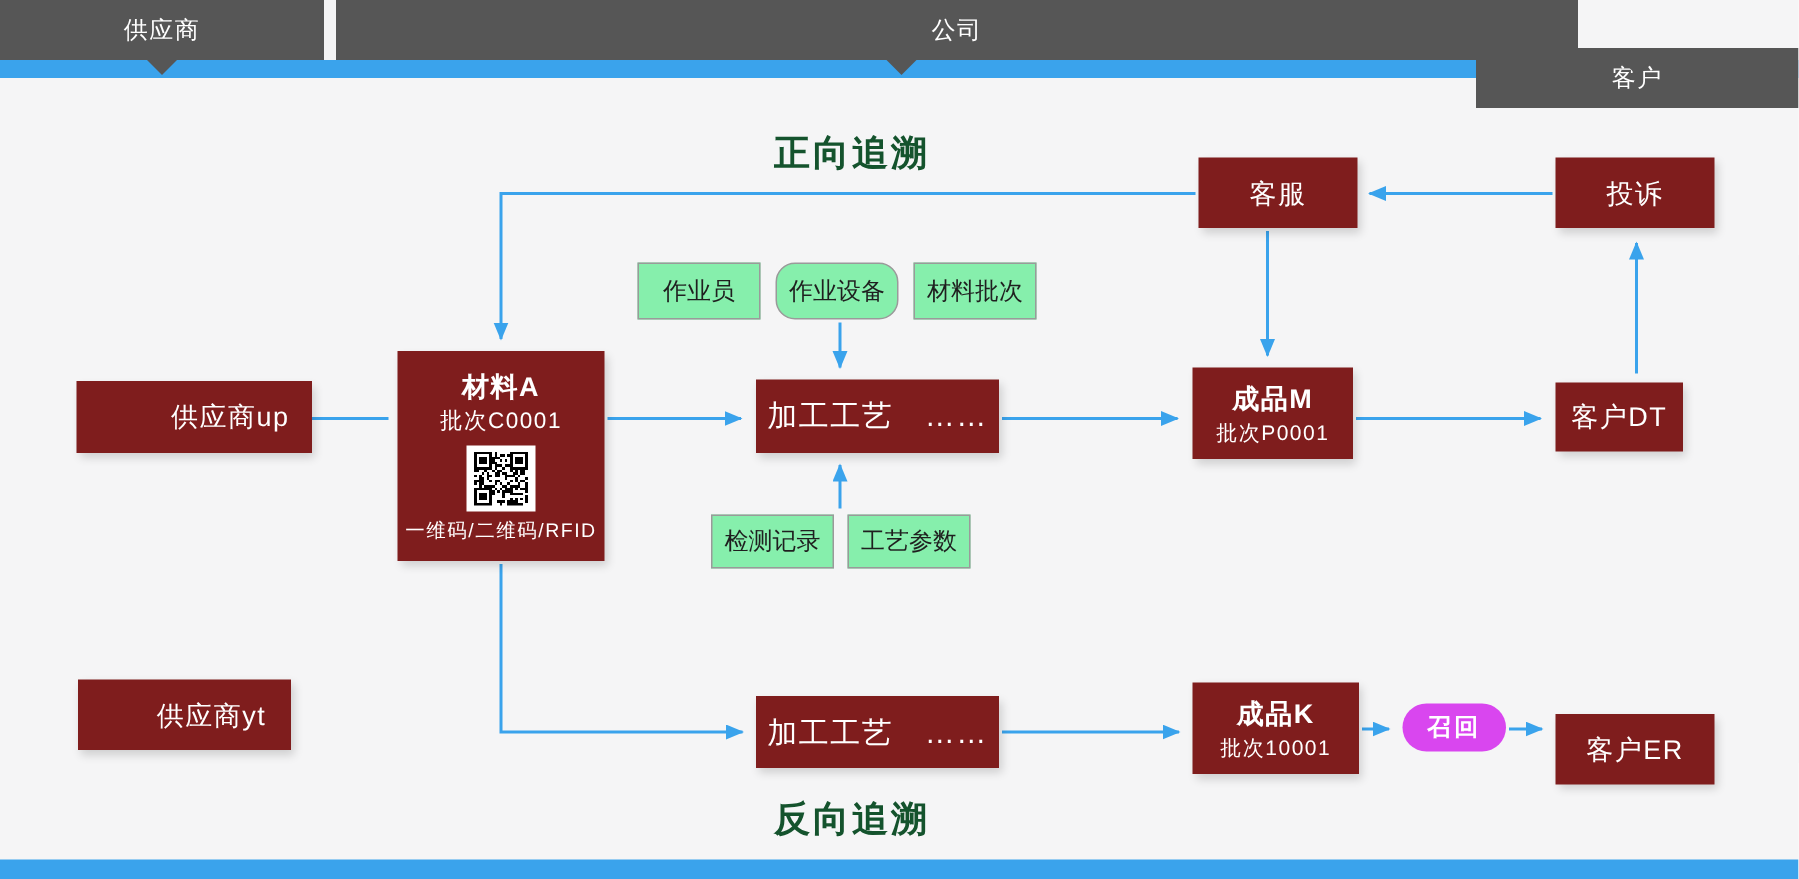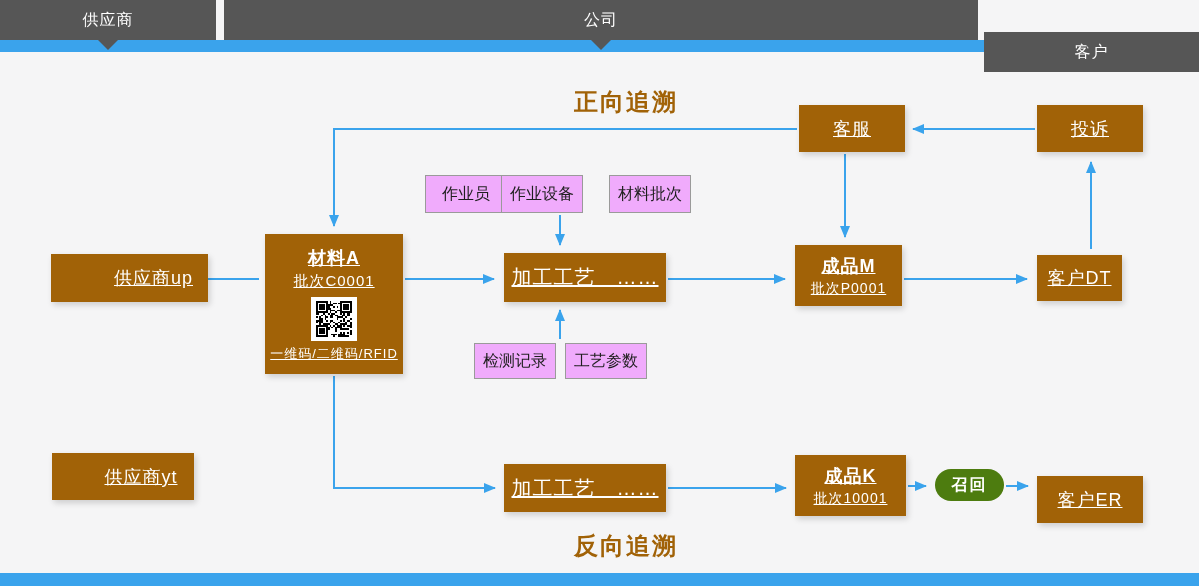--- a/index.html
+++ b/index.html
@@ -3,67 +3,67 @@
 <meta charset="utf-8">
 <style>
   html,body{margin:0;padding:0;}
   body{font-family:"Liberation Sans","DejaVu Sans",sans-serif;}
   .stage{position:relative;width:1199px;height:586px;background:#f5f5f6;overflow:hidden;}
 
   
   .lane{position:absolute;top:0;height:40px;background:#565656;color:#fff;
         display:flex;align-items:center;justify-content:center;font-size:16px;letter-spacing:1px;z-index:3;}
   .lane-supplier{left:0;width:216px;}
-  .lane-company{left:224px;width:754px;}
+  .lane-company{left:224px;width:828px;}
   .lane-customer{left:984px;width:215px;margin-top:32px;}
   .lane-tri{position:absolute;top:40px;width:0;height:0;z-index:4;
             border-left:10px solid transparent;border-right:10px solid transparent;border-top:10px solid #565656;}
   .tri-1{left:98px;} .tri-2{left:591px;} .tri-3{left:1081px;}
   .divider{position:absolute;left:0;width:1199px;background:#3aa3ec;z-index:2;}
   .divider-top{top:40px;height:12px;}
   .divider-bottom{top:573px;height:13px;}
 
   
-  .flow-title{position:absolute;width:220px;text-align:right;color:#a16207;
+  .flow-title{position:absolute;width:220px;text-align:center;color:#14532d;
               font-size:24px;font-weight:bold;z-index:2;letter-spacing:2px;}
   .title-forward{left:458px;top:86px;}
   .title-backward{left:458px;top:530px;}
 
   
-  .gnode{position:absolute;background:#a16207;color:#fff;display:flex;flex-direction:column;
+  .gnode{position:absolute;background:#7f1d1d;color:#fff;display:flex;flex-direction:column;
          align-items:center;justify-content:center;z-index:2;
-         box-shadow:2px 3px 6px rgba(0,0,0,0.16);font-size:18px;letter-spacing:1px;text-decoration:underline;}
+         box-shadow:2px 3px 6px rgba(0,0,0,0.16);font-size:18px;letter-spacing:1px;}
   .n-supplier-up{left:51px;top:254px;width:109px;height:48px;padding-left:48px;}
   .n-supplier-yt{left:52px;top:453px;width:106px;height:47px;padding-left:36px;}
   .n-material{left:265px;top:234px;width:138px;height:140px;}
   .n-process-top{left:504px;top:253px;width:162px;height:49px;font-size:20px;}
   .n-process-bottom{left:504px;top:464px;width:162px;height:48px;font-size:20px;}
   .n-product-m{left:795px;top:245px;width:107px;height:61px;}
   .n-product-k{left:795px;top:455px;width:111px;height:61px;}
   .n-customer-dt{left:1037px;top:255px;width:85px;height:46px;}
   .n-customer-er{left:1037px;top:464px;width:106px;height:47px;margin-top:12px;}
   .n-service{left:799px;top:105px;width:106px;height:47px;}
   .n-complaint{left:1037px;top:105px;width:106px;height:47px;}
   .node-title{font-size:18px;font-weight:bold;line-height:24px;}
   .node-batch{font-size:14px;line-height:20px;}
   .n-material .node-batch{font-size:15px;line-height:22px;}
   .qr-box{width:46px;height:44px;background:#fff;display:flex;align-items:center;
           justify-content:center;margin:5px 0 4px 0;}
   .node-caption{font-size:13px;line-height:18px;white-space:nowrap;}
 
   
   .recall{position:absolute;left:935px;top:469px;width:69px;height:32px;border-radius:16px;
-          background:#4d7c0f;color:#fff;font-size:16px;font-weight:bold;display:flex;
+          background:#d946ef;color:#fff;font-size:16px;font-weight:bold;display:flex;
           align-items:center;justify-content:center;z-index:2;letter-spacing:2px;}
 
   
-  .tag{position:absolute;background:#f0abfc;border:1px solid #9a9a9a;color:#1f1f1f;
+  .tag{position:absolute;background:#86efac;border:1px solid #9a9a9a;color:#1f1f1f;
        font-size:16px;display:flex;align-items:center;justify-content:center;z-index:2;}
   .tag-worker{left:425px;top:175px;width:80px;height:36px;}
-  .tag-equipment{left:501px;top:175px;width:80px;height:36px;}
+  .tag-equipment{left:517px;top:175px;width:80px;height:36px;border-radius:13px;}
   .tag-matbatch{left:609px;top:175px;width:80px;height:36px;}
   .tag-inspect{left:474px;top:343px;width:80px;height:34px;}
   .tag-param{left:565px;top:343px;width:80px;height:34px;}
 
   
   svg.wires{position:absolute;left:0;top:0;width:1199px;height:586px;z-index:1;}
   svg.wires line, svg.wires polyline{stroke:#3aa3ec;stroke-width:2;fill:none;}
 </style>
 </head>
 <body>

